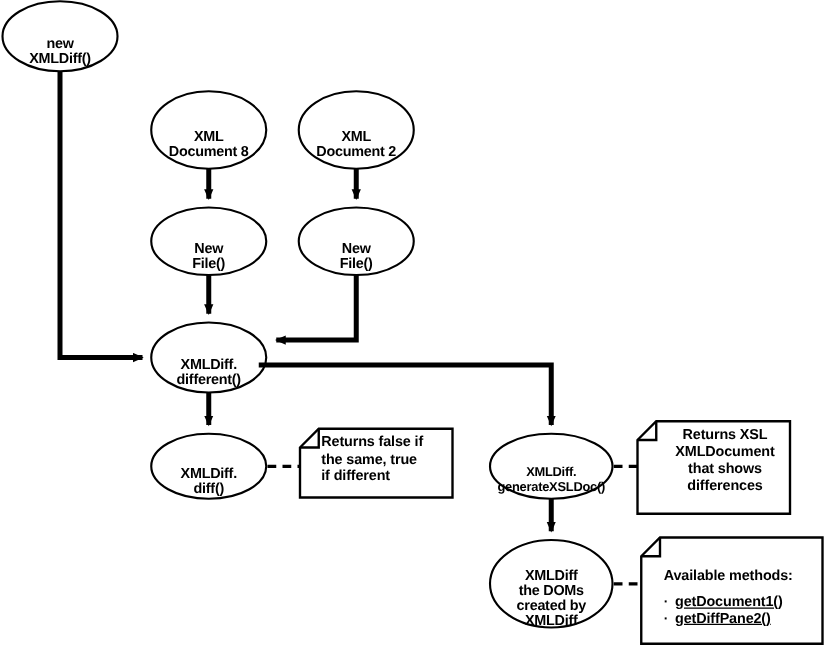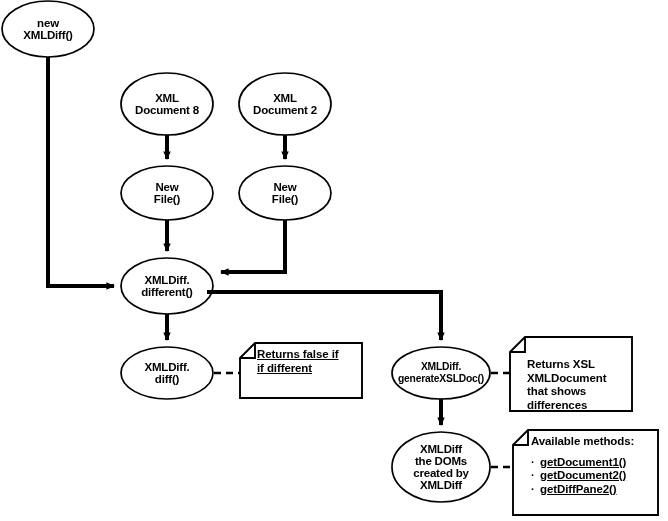--- a/index.html
+++ b/index.html
@@ -26,20 +26,21 @@
     position: absolute;
     display: flex;
     align-items: center;
     justify-content: center;
     text-align: center;
     font-weight: bold;
     color: #000000;
     line-height: 12px;
     letter-spacing: -0.2px;
     pointer-events: none;
+    margin-top: 12px;
   }
   .node-label span { display: block; }
   .lbl-11 { font-size: 11.5px; }
   .lbl-10 { font-size: 10.3px; }
   .note-text {
     position: absolute;
     font-weight: bold;
     font-size: 11.5px;
     line-height: 13.5px;
     color: #000000;
@@ -47,21 +48,21 @@
   }
   .note-text .bullet-row {
     white-space: nowrap;
     text-decoration: underline;
   }
   .note-text .dot {
     display: inline-block;
     width: 9px;
     font-size: 11px;
   }
-  .methods-title { margin-bottom: 7px; }
+  .methods-title { margin-bottom: 7px; margin-top: 20px; }
 </style>
 </head>
 <body>
 
 <div id="canvas">
 
   <svg id="diagram-svg" viewBox="0 0 668 521" xmlns="http://www.w3.org/2000/svg">
     <defs>
       <marker id="arrowhead" markerWidth="9" markerHeight="9" refX="7.6" refY="4" orient="auto" markerUnits="userSpaceOnUse">
         <path d="M0,0.3 L8.6,4 L0,7.7 Z" fill="#000000"></path>
@@ -166,38 +167,36 @@
 
   <div class="node-label lbl-11" style="left:390px; top:432px; width:102px; height:70px;">
     <div>
       <span>XMLDiff</span>
       <span>the DOMs</span>
       <span>created by</span>
       <span>XMLDiff</span>
     </div>
   </div>
 
-  <div class="note-text" style="left:257px; top:348px; width:104px;text-decoration:underline;">
+  <div class="note-text" style="left:257px; top:348px; width:104px;">
     <div>Returns false if</div>
+    <div>the same, true</div>
     <div>if different</div>
   </div>
 
-  <div class="note-text" style="left:527px; top:358px; width:106px;">
+  <div class="note-text" style="left:527px; top:342px; width:106px;text-align:center;">
     <div>Returns XSL</div>
     <div>XMLDocument</div>
     <div>that shows</div>
     <div>differences</div>
   </div>
 
   <div class="note-text" style="left:531px; top:435px; width:126px;">
     <div class="methods-title">Available methods:</div>
     <div class="bullet-row">
       <span class="dot">·</span><span>getDocument1()</span>
     </div>
     <div class="bullet-row">
-      <span class="dot">·</span><span>getDocument2()</span>
-    </div>
-    <div class="bullet-row">
       <span class="dot">·</span><span>getDiffPane2()</span>
     </div>
   </div>
 
 </div>
 
 </body></html>

